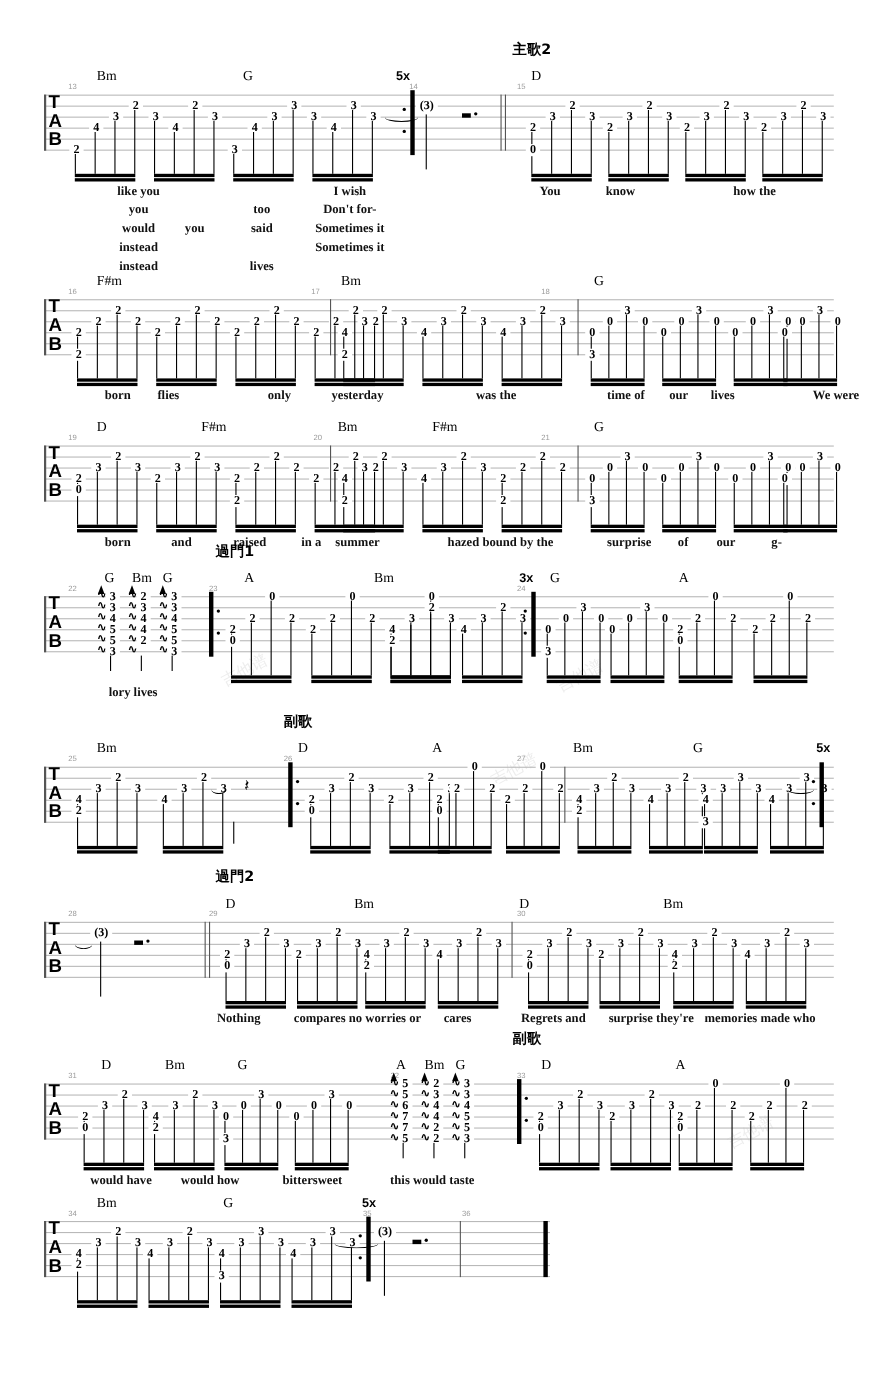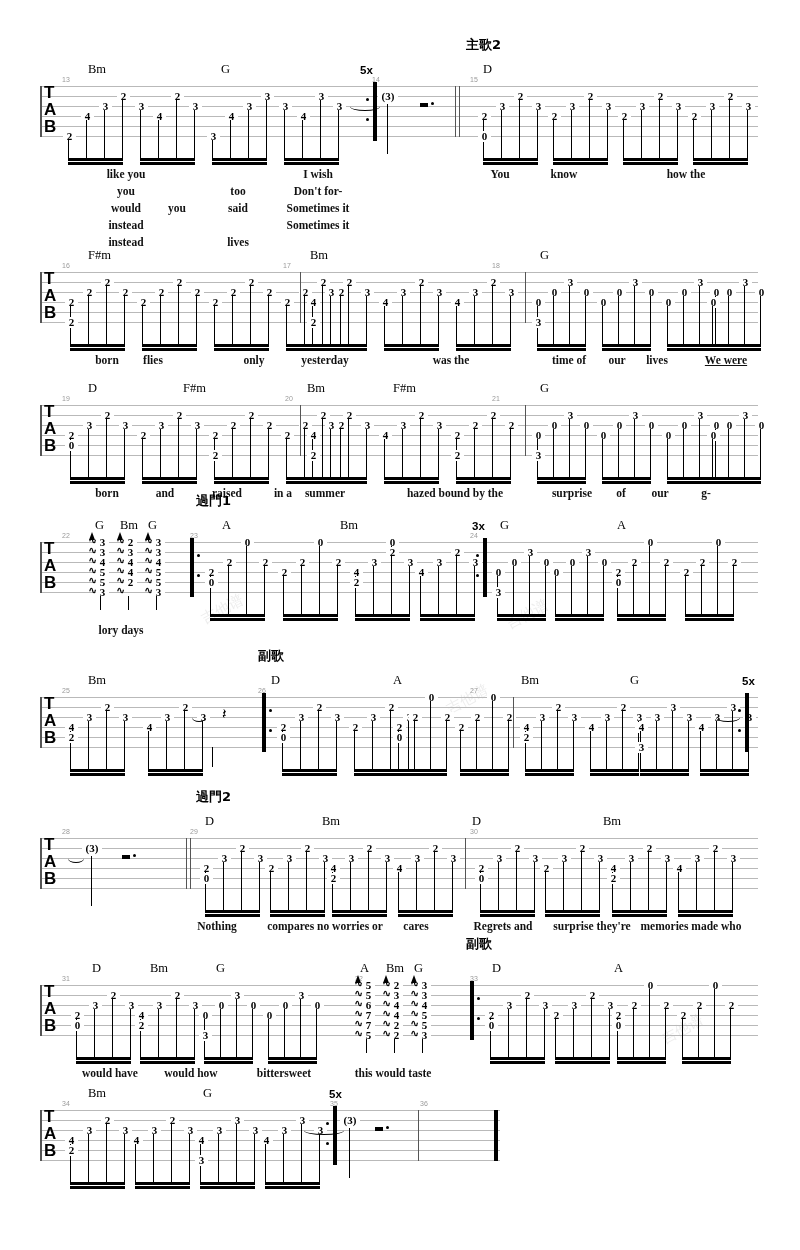--- a/index.html
+++ b/index.html
@@ -359,21 +359,21 @@
     <div class="beam" style="left:712px;top:344px;width:49.2px;"></div>
     <div class="beam" style="left:712px;top:348px;width:49.2px;"></div>
     <div class="lyr" style="left: 107px; top: 354px; transform: translateX(-50%);">born</div>
     <div class="lyr" style="left: 153px; top: 354px; transform: translateX(-50%);">flies</div>
     <div class="lyr" style="left: 254px; top: 354px; transform: translateX(-50%);">only</div>
     <div class="lyr" style="left: 325px; top: 354px; transform: translateX(-50%);">yesterday</div>
     <div class="lyr" style="left: 451px; top: 354px; transform: translateX(-50%);">was the</div>
     <div class="lyr" style="left: 569px; top: 354px; transform: translateX(-50%);">time of</div>
     <div class="lyr" style="left: 617px; top: 354px; transform: translateX(-50%);">our</div>
     <div class="lyr" style="left: 657px; top: 354px; transform: translateX(-50%);">lives</div>
-    <div class="lyr" style="left: 726px; top: 354px; transform: translateX(-50%); text-decoration: underline;">We were</div>
+    <div class="lyr" style="left: 760px; top: 354px; transform: translateX(-50%);">We were</div>
     <div class="staff" style="top: 405px; left: 40px; width: 718px;">
       <div class="ln"></div>
       <div class="ln"></div>
       <div class="ln"></div>
       <div class="ln"></div>
       <div class="ln"></div>
       <div class="ln"></div>
     </div>
     <div class="endcap" style="left:40px;top:405px;height:51px;"></div>
     <div class="tabclef" style="top: 403px;">
@@ -661,21 +661,21 @@
     <div class="f" style="left:680px;top:567px;width:11px;">2</div>
     <div class="f" style="left:696px;top:557px;width:11px;">2</div>
     <div class="f" style="left:712px;top:537px;width:11px;">0</div>
     <div class="f" style="left:728px;top:557px;width:11px;">2</div>
     <div class="stem" style="left:685px;top:576px;height:38px;"></div>
     <div class="stem" style="left:701px;top:566px;height:48px;"></div>
     <div class="stem" style="left:717px;top:546px;height:68px;"></div>
     <div class="stem" style="left:733px;top:566px;height:48px;"></div>
     <div class="beam" style="left:685px;top:614px;width:49.2px;"></div>
     <div class="beam" style="left:685px;top:618px;width:49.2px;"></div>
-    <div class="lyr" style="left: 121px; top: 624px; transform: translateX(-50%);">lory days</div>
+    <div class="lyr" style="left: 121px; top: 624px; transform: translateX(-50%);">lory lives</div>
     <div class="staff" style="top: 697px; left: 40px; width: 718px;">
       <div class="ln"></div>
       <div class="ln"></div>
       <div class="ln"></div>
       <div class="ln"></div>
       <div class="ln"></div>
       <div class="ln"></div>
     </div>
     <div class="endcap" style="left:40px;top:697px;height:51px;"></div>
     <div class="tabclef" style="top: 695px;">

